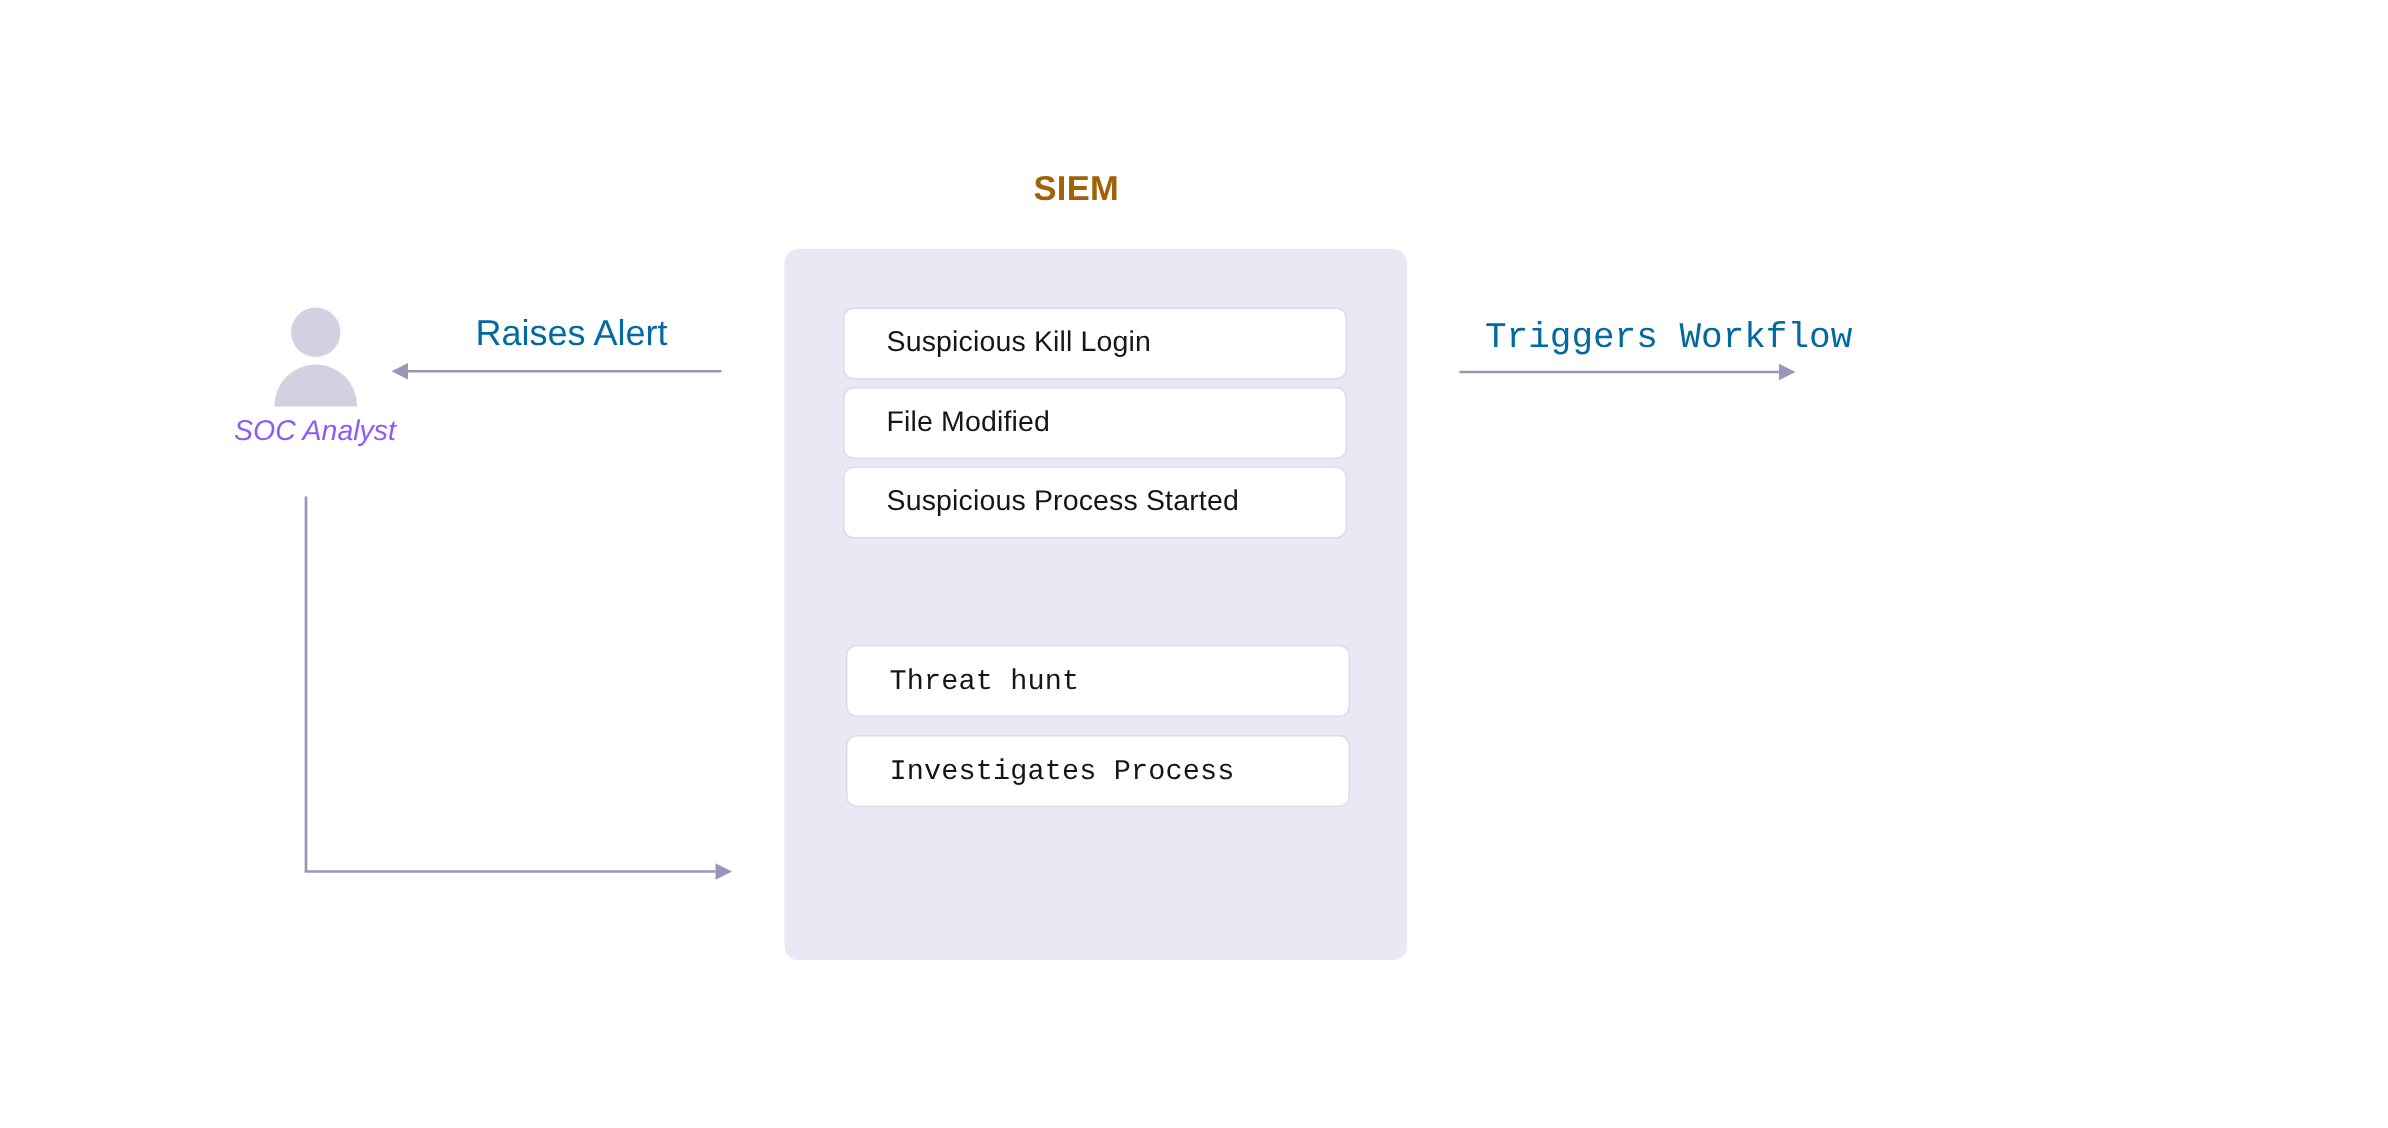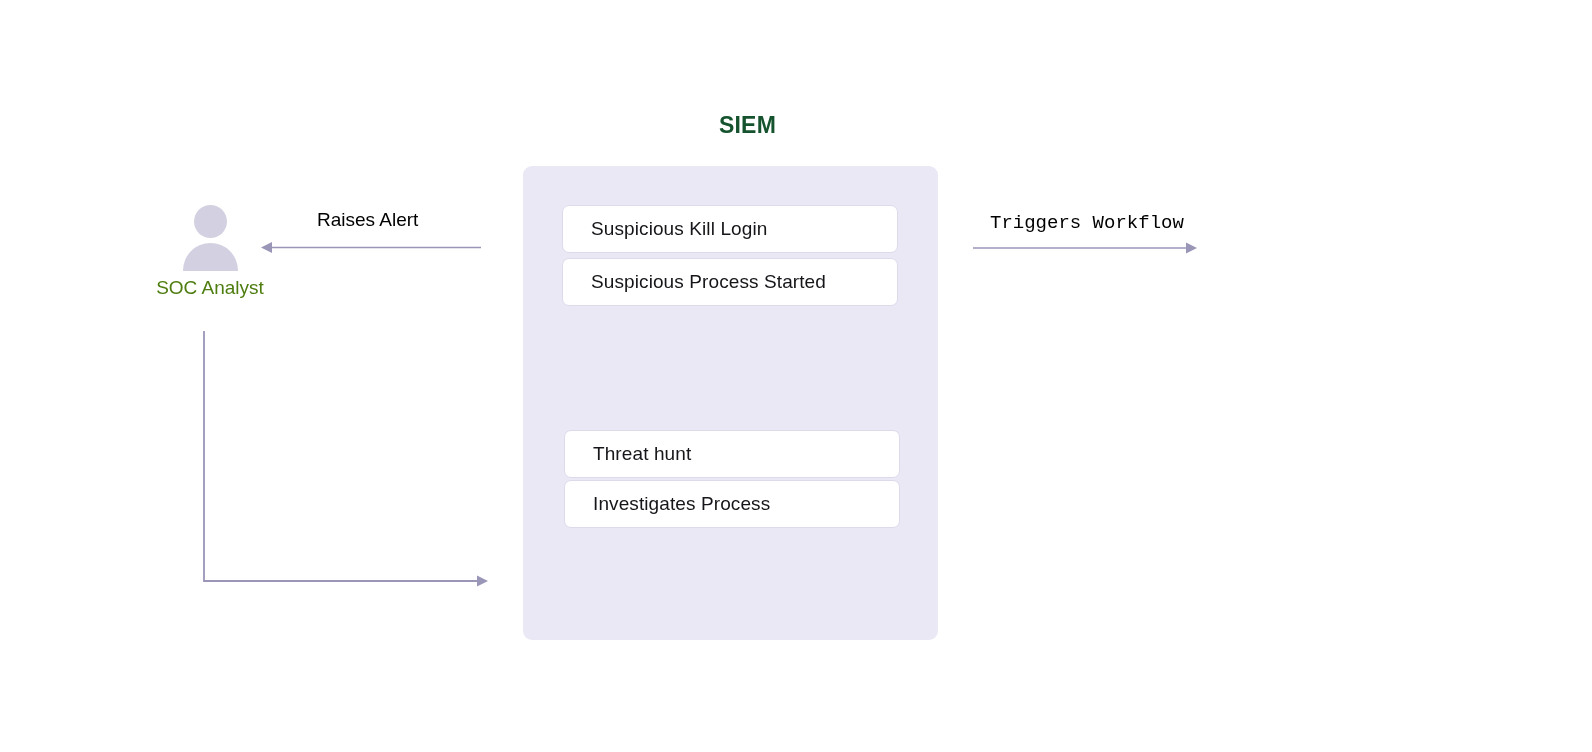--- a/index.html
+++ b/index.html
@@ -19,28 +19,28 @@
   }
 
   .canvas {
     position: absolute;
     inset: 0;
   }
 
   
   .siem-title {
     position: absolute;
-    left: 540px;
+    left: 510px;
     top: 112px;
     width: 415px;
     text-align: center;
     font-size: 23px;
     font-weight: bold;
     letter-spacing: 0.2px;
-    color: #14532d;
+    color: #a16207;
   }
 
   
   .siem-container {
     position: absolute;
     left: 523px;
     top: 166px;
     width: 415px;
     height: 474px;
     background: #eae8f4;
@@ -56,21 +56,22 @@
   .group-alerts {
     left: 39px;
     top: 39px;
     width: 336px;
     gap: 5px;
   }
   .group-actions {
     left: 41px;
     top: 264px;
     width: 336px;
-    gap: 2px;
+    gap: 12px;
+    font-family: Liberation Mono, monospace;
   }
 
   .node-card {
     background: #ffffff;
     border: 1px solid #dedaec;
     border-radius: 7px;
     height: 48px;
     display: flex;
     align-items: center;
     padding-left: 28px;
@@ -109,22 +110,23 @@
     width: 55px;
     height: 28px;
     background: #d3d1e1;
     border-top-left-radius: 28px 28px;
     border-top-right-radius: 28px 28px;
   }
   .actor-label {
     margin-top: 8px;
     text-align: center;
     font-size: 19px;
-    color: #4d7c0f;
+    color: #8b5cf6;
     white-space: nowrap;
+    font-style: italic;
   }
 
   
   .kill-process {
     position: absolute;
     left: 1226px;
     top: 207px;
     width: 178px;
     height: 80px;
     background: #eae8f4;
@@ -132,22 +134,22 @@
     display: flex;
     align-items: center;
     justify-content: center;
     font-size: 19px;
     color: #16161a;
   }
 
   
   .edge-label {
     position: absolute;
-    font-size: 19px;
-    color: #000000;
+    font-size: 24px;
+    color: #0369a1;
     white-space: nowrap;
   }
   .label-raises-alert {
     left: 317px;
     top: 209px;
   }
   .label-triggers-workflow {
     left: 990px;
     top: 212px;
     font-family: Liberation Mono, monospace;
@@ -204,20 +206,21 @@
 
   <div class="edge-label label-raises-alert">Raises Alert</div>
   <div class="edge-label label-triggers-workflow">Triggers Workflow</div>
 
   <div class="siem-title">SIEM</div>
 
   <div class="siem-container">
 
     <div class="group group-alerts">
       <div class="node-card">Suspicious Kill Login</div>
+      <div class="node-card">File Modified</div>
       <div class="node-card">Suspicious Process Started</div>
     </div>
 
     <div class="group group-actions">
       <div class="node-card">Threat hunt</div>
       <div class="node-card">Investigates Process</div>
     </div>
 
   </div>
 

